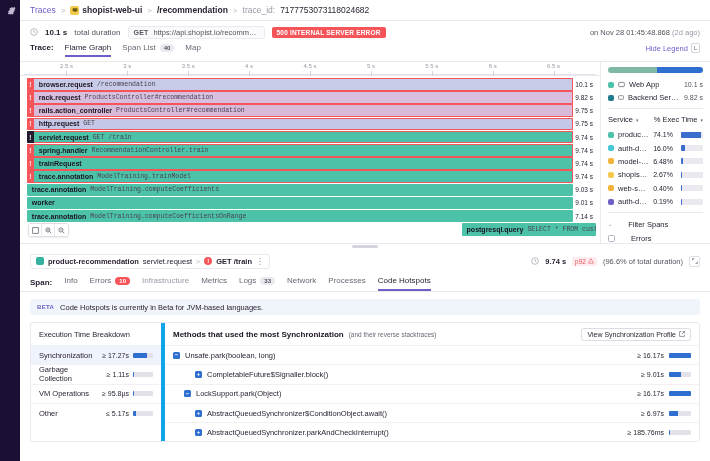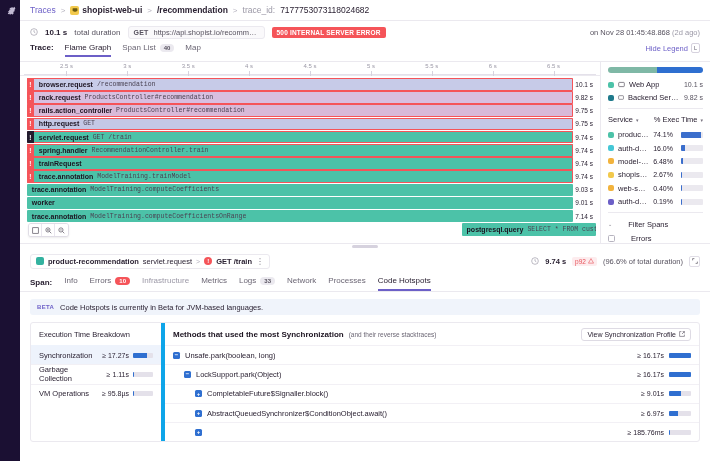--- a/index.html
+++ b/index.html
@@ -698,20 +698,27 @@
                 <span class="etfill" style="width:5%"></span>
               </span>
             </div>
             <div class="etrow">
               <span class="etname">VM Operations</span>
               <span class="etval">≥ 95.8µs</span>
               <span class="etbar">
                 <span class="etfill" style="width:1%"></span>
               </span>
             </div>
+            <div class="etrow">
+              <span class="etname">Other</span>
+              <span class="etval">≤ 5.17s</span>
+              <span class="etbar">
+                <span class="etfill" style="width:16%"></span>
+              </span>
+            </div>
           </div>
       </div>
       <div class="hotright">
         <div class="hotrighthdr">
           <span class="hr-title">Methods that used the most Synchronization</span>
           <span class="hr-sub">(and their reverse stacktraces)</span>
           <span class="hr-btn">
             <span>View Synchronization Profile</span>
             <svg width="6" height="6" viewBox="0 0 10 10">
                 <path d="M4 1H1v8h8V6" fill="none" stroke="#57525f" stroke-width="1"></path>
@@ -721,46 +728,47 @@
         </div>
         <div id="method-rows">
             <div class="mrow" style="padding-left: 8px;">
               <span class="expander exp-minus">−</span>
               <span class="mname">Unsafe.park(boolean, long)</span>
               <span class="mval">≥ 16.17s</span>
               <span class="mbar">
                 <span class="mfill" style="width:100%"></span>
               </span>
             </div>
+            <div class="mrow" style="padding-left: 30px;">
+              <span class="expander exp-plus">+</span>
+              <span class="mname">CompletableFuture$Signaller.block()</span>
+              <span class="mval">≥ 9.01s</span>
+              <span class="mbar">
+                <span class="mfill" style="width:56%"></span>
+              </span>
+            </div>
             <div class="mrow" style="padding-left: 19px;">
               <span class="expander exp-minus">−</span>
               <span class="mname">LockSupport.park(Object)</span>
               <span class="mval">≥ 16.17s</span>
               <span class="mbar">
                 <span class="mfill" style="width:100%"></span>
               </span>
             </div>
             <div class="mrow" style="padding-left: 30px;">
               <span class="expander exp-plus">+</span>
-              <span class="mname">CompletableFuture$Signaller.block()</span>
-              <span class="mval">≥ 9.01s</span>
-              <span class="mbar">
-                <span class="mfill" style="width:56%"></span>
-              </span>
-            </div>
-            <div class="mrow" style="padding-left: 30px;">
-              <span class="expander exp-plus">+</span>
               <span class="mname">AbstractQueuedSynchronizer$ConditionObject.await()</span>
               <span class="mval">≥ 6.97s</span>
               <span class="mbar">
                 <span class="mfill" style="width:43%"></span>
               </span>
             </div>
             <div class="mrow" style="padding-left: 30px;">
               <span class="expander exp-plus">+</span>
+              <span class="mname">AbstractQueuedSynchronizer.parkAndCheckInterrupt()</span>
               <span class="mval">≥ 185.76ms</span>
               <span class="mbar">
                 <span class="mfill" style="width:2%"></span>
               </span>
             </div>
             <div class="mrow" style="padding-left: 8px;"></div>
           </div>
       </div>
     </div>
 

